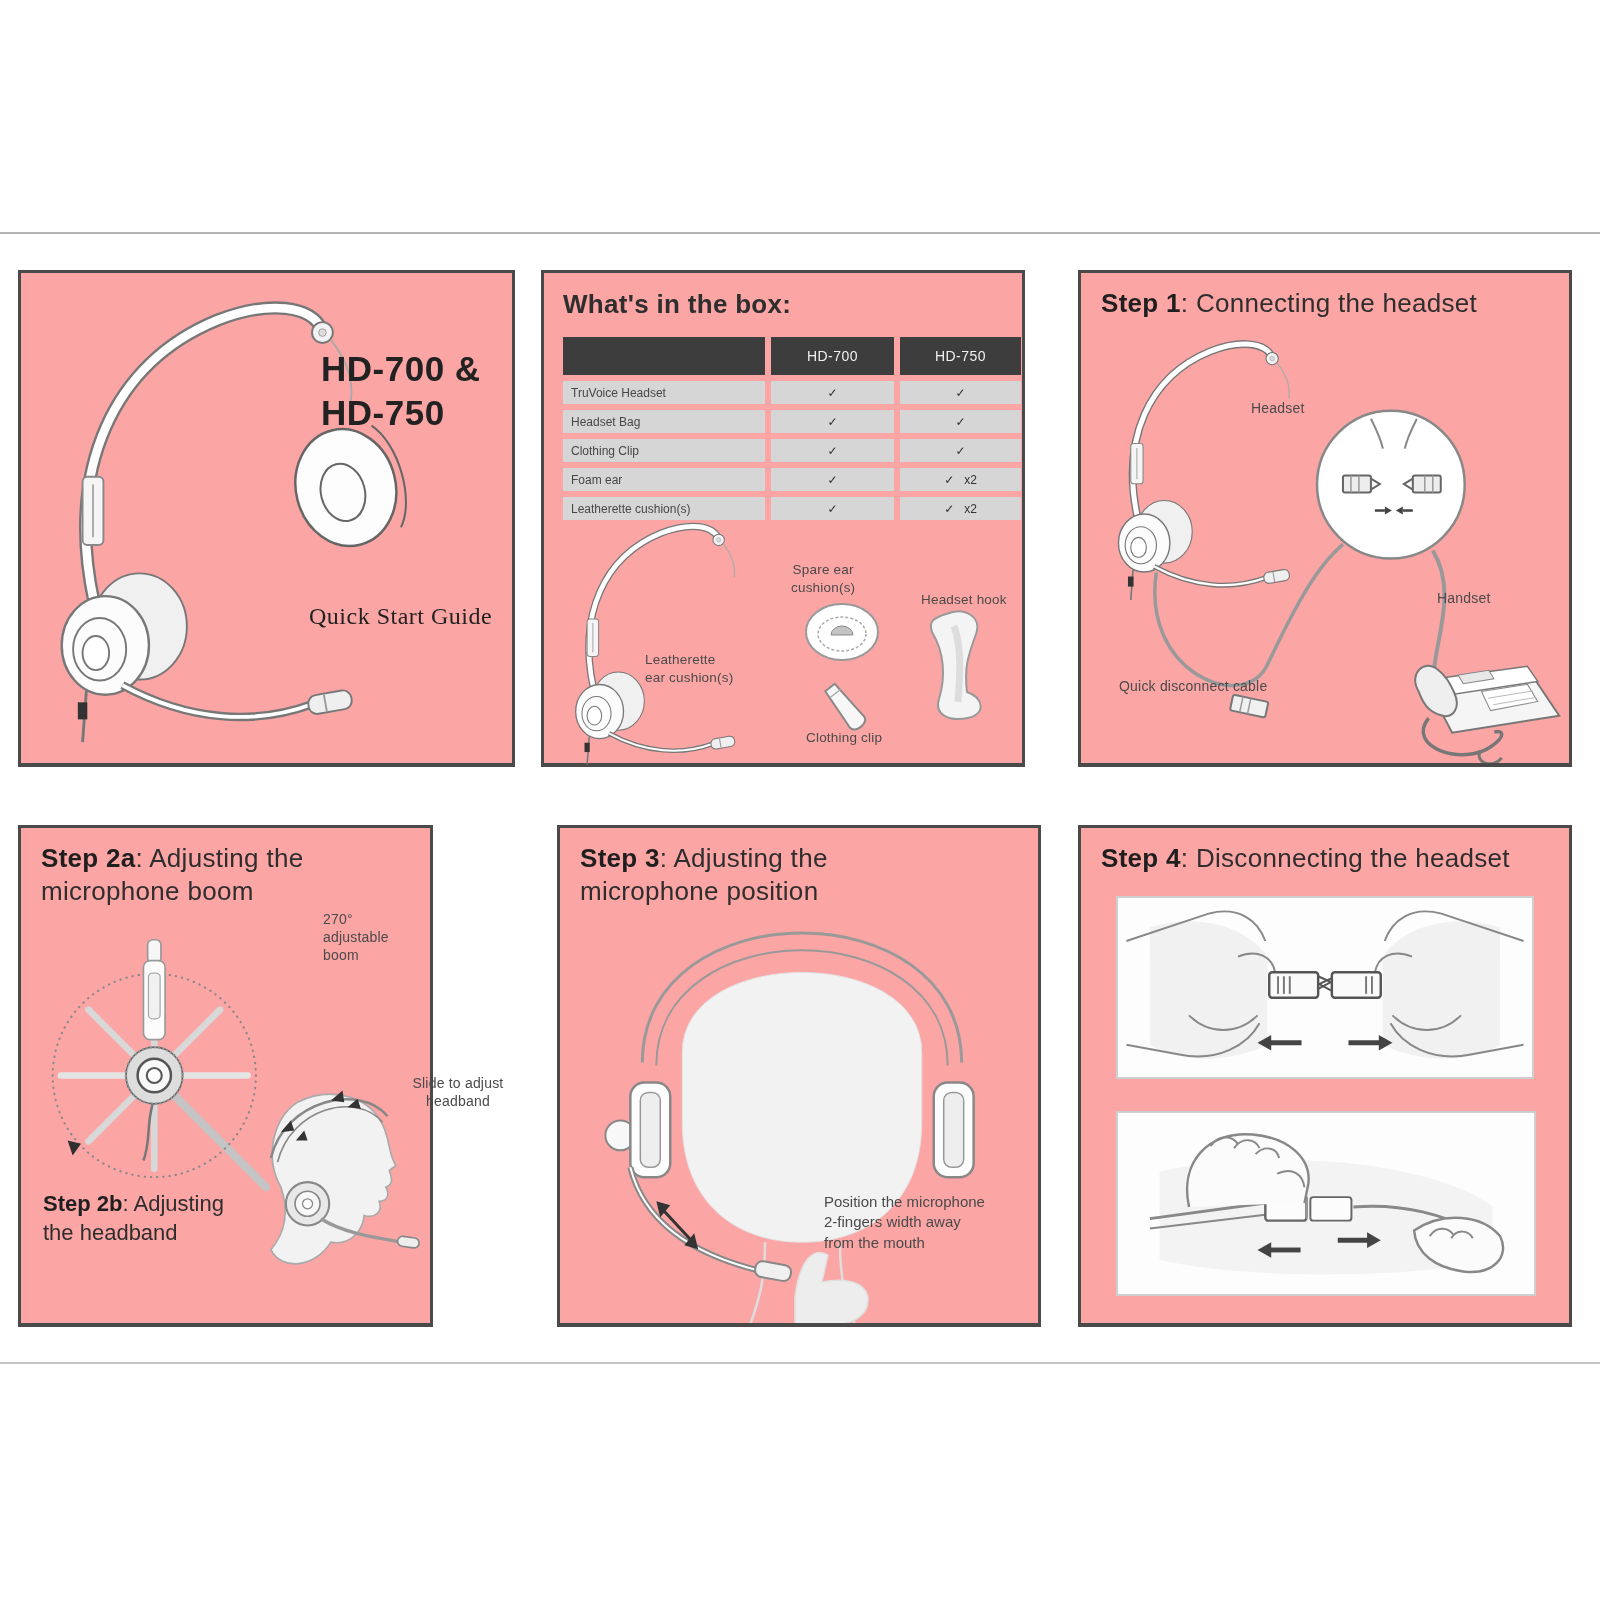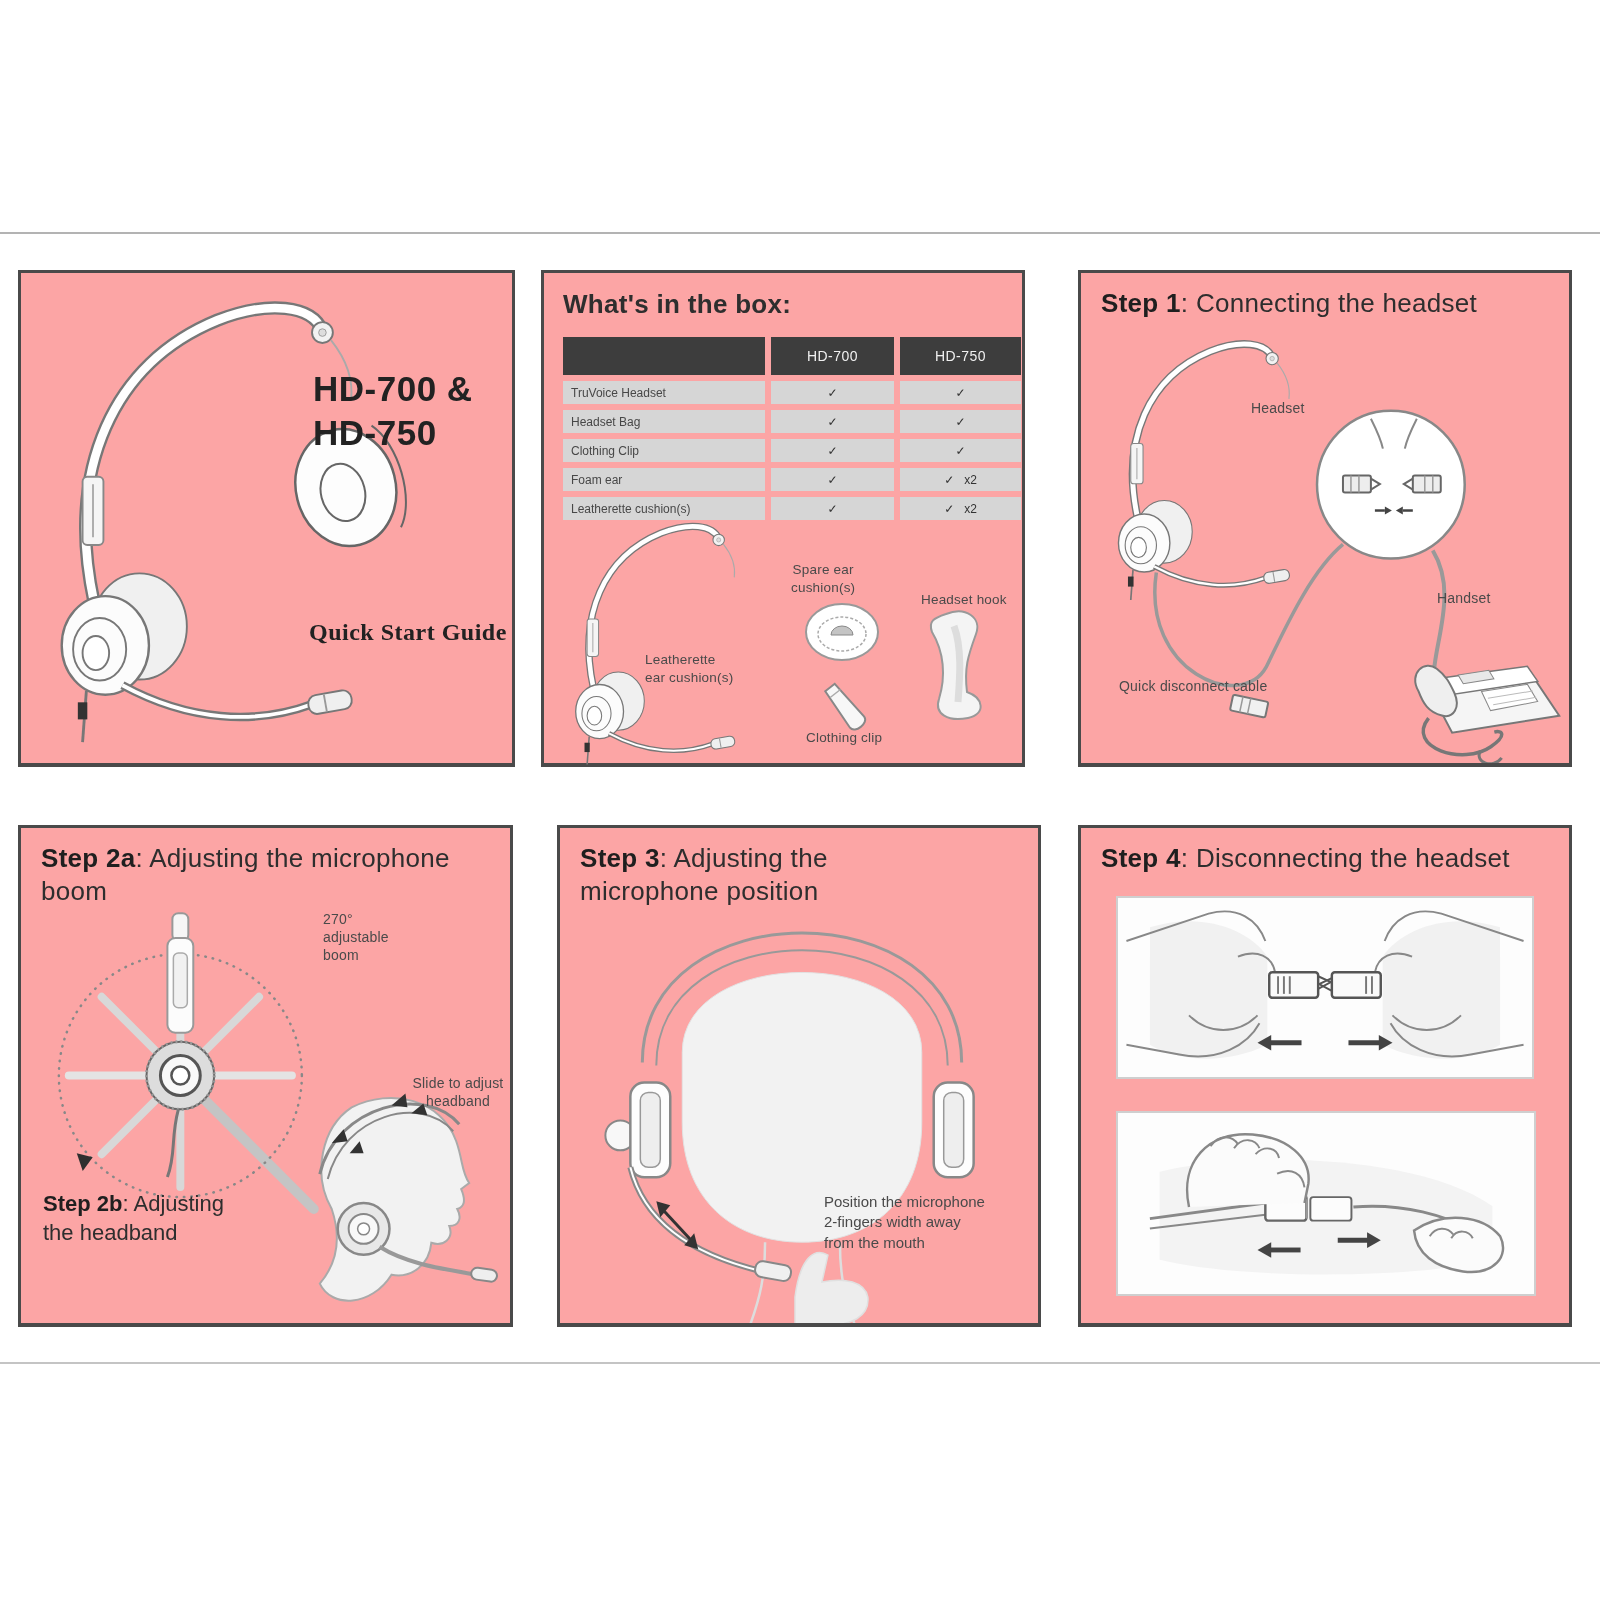--- a/index.html
+++ b/index.html
@@ -6,30 +6,30 @@
   *{box-sizing:border-box;}
   #page{position:relative;width:1600px;height:1600px;background:#ffffff;
         font-family:"Liberation Sans",sans-serif;color:#333;overflow:hidden;}
   .hair{position:absolute;left:0;width:1600px;height:2px;background:#b3b3b3;}
   .hair.top{top:232px;}
   .hair.bot{top:1362px;background:#c4c4c4;}
   .panel{position:absolute;background:#fca5a5;border:3px solid #4a4a4a;border-bottom-width:4px;}
   .p1{left:18px;top:270px;width:497px;height:497px;}
   .p2{left:541px;top:270px;width:484px;height:497px;}
   .p3{left:1078px;top:270px;width:494px;height:497px;text-align:center;}
-  .p4{left:18px;top:825px;width:495px;height:502px;}
+  .p4{left:18px;top:825px;width:415px;height:502px;}
   .p5{left:557px;top:825px;width:484px;height:502px;}
   .p6{left:1078px;top:825px;width:494px;height:502px;}
   .art{position:absolute;left:0;top:0;width:100%;height:100%;}
   .ptitle{position:absolute;left:20px;top:14px;font-size:26px;color:#2e2e2e;letter-spacing:.3px;line-height:1.25;}
   .ptitle b{font-weight:700;color:#1f1f1f;}
   .ptitle span{white-space:pre-line;}
   .lbl{position:absolute;font-size:14px;color:#4a4a4a;line-height:1.3;white-space:pre-line;letter-spacing:.2px;}
-  .model{position:absolute;left:292px;top:74px;font-size:35px;font-weight:700;color:#222;line-height:44px;letter-spacing:.5px;margin-top:20px;}
-  .qsg{position:absolute;left:288px;top:330px;font-family:"Liberation Serif",serif;font-size:24px;font-weight:700;color:#222;letter-spacing:.5px;margin-top:16px;}
+  .model{position:absolute;left:300px;top:74px;font-size:35px;font-weight:700;color:#222;line-height:44px;letter-spacing:.5px;}
+  .qsg{position:absolute;left:288px;top:330px;font-family:"Liberation Serif",serif;font-size:24px;font-weight:400;color:#222;letter-spacing:.5px;}
   .boxtitle{position:absolute;left:19px;top:16px;font-size:26px;font-weight:600;color:#2e2e2e;letter-spacing:.3px;}
   .box-table{position:absolute;left:19px;top:52px;width:458px;display:grid;
              grid-template-columns:202px 123px 121px;column-gap:6px;row-gap:6px;}
   .box-table .th{background:#3d3d3d;color:#f0f0f0;font-size:14px;letter-spacing:.5px;
                  height:38px;display:flex;align-items:center;justify-content:center;margin-top:12px;}
   .box-table .td{background:#d6d6d6;height:23px;font-size:12px;color:#474747;
                  display:flex;align-items:center;}
   .box-table .td.label{padding-left:8px;}
   .box-table .td.check{justify-content:center;color:#333;white-space:pre;}
   .p2lbl{font-size:13.5px;}

